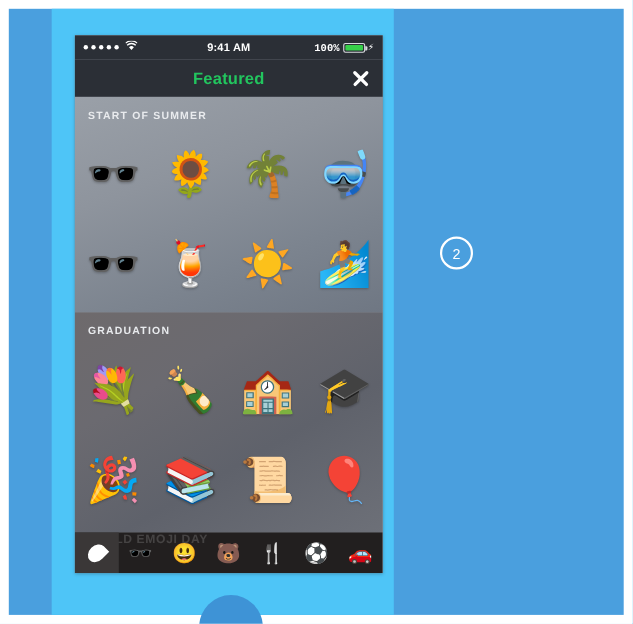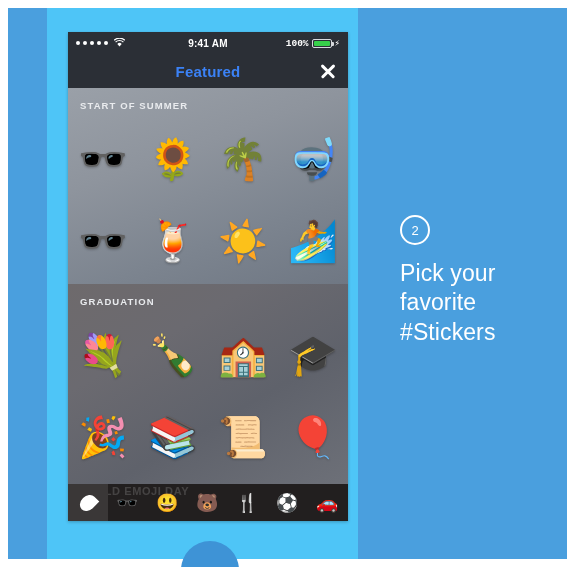--- a/index.html
+++ b/index.html
@@ -94,21 +94,21 @@
   .bolt { font-size: 9px; color:#ffffff; }
 
   
   .navbar {
     height: 34px;
     background: #2b2f36;
     position: relative;
     display: flex; align-items: center; justify-content: center;
   }
   .nav-title {
-    color: #3b82f6;
+    color: #22c55e;
     font-size: 15px;
     font-weight: bold;
     letter-spacing: .2px;
   }
   .nav-close {
     position: absolute; right: 10px; top: 50%;
     transform: translateY(-50%);
     width: 20px; height: 20px;
     cursor: pointer;
   }
@@ -342,16 +342,15 @@
         <div class="cat">
             <span>🚗</span>
           </div>
       </div>
 
     </div>
   </div>
 
   <div class="panel">
     <div class="step-circle">2</div>
-    <div class="panel-text">Pick your favorite #Stickers</div>
   </div>
 
 </div>
 
 </body></html>

